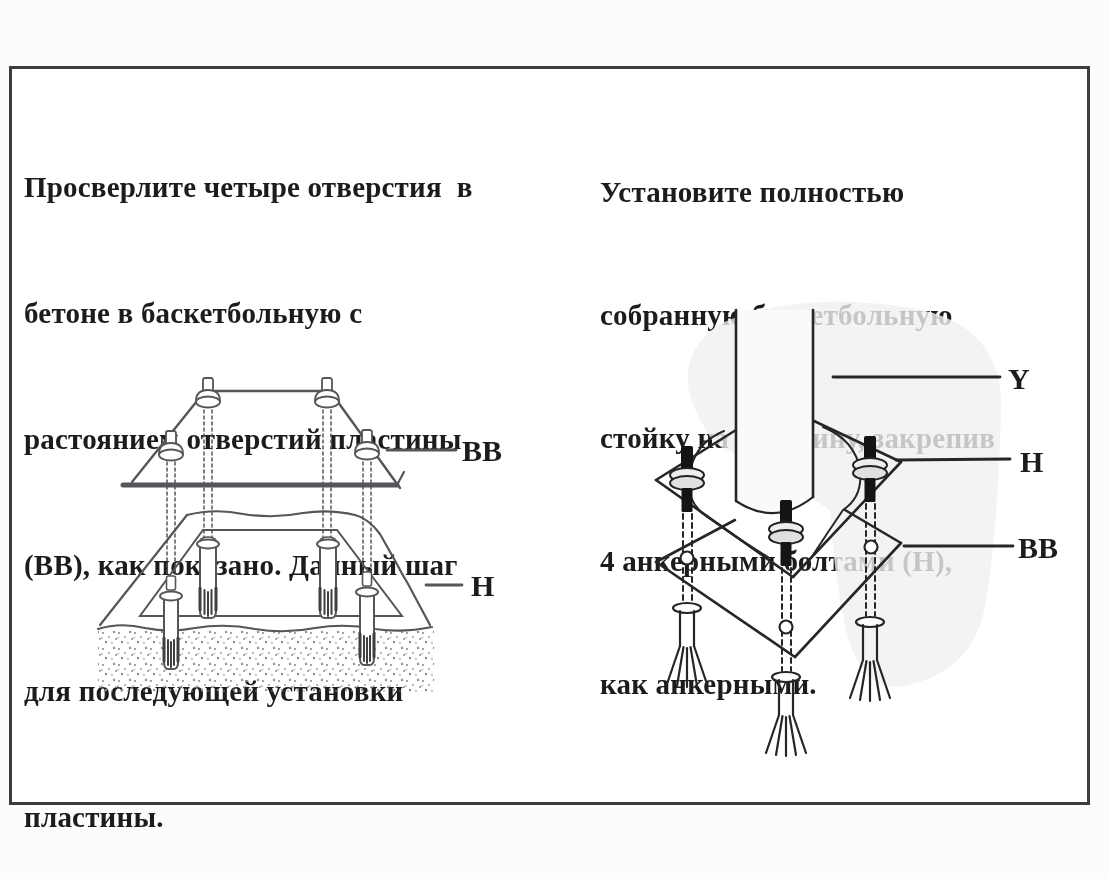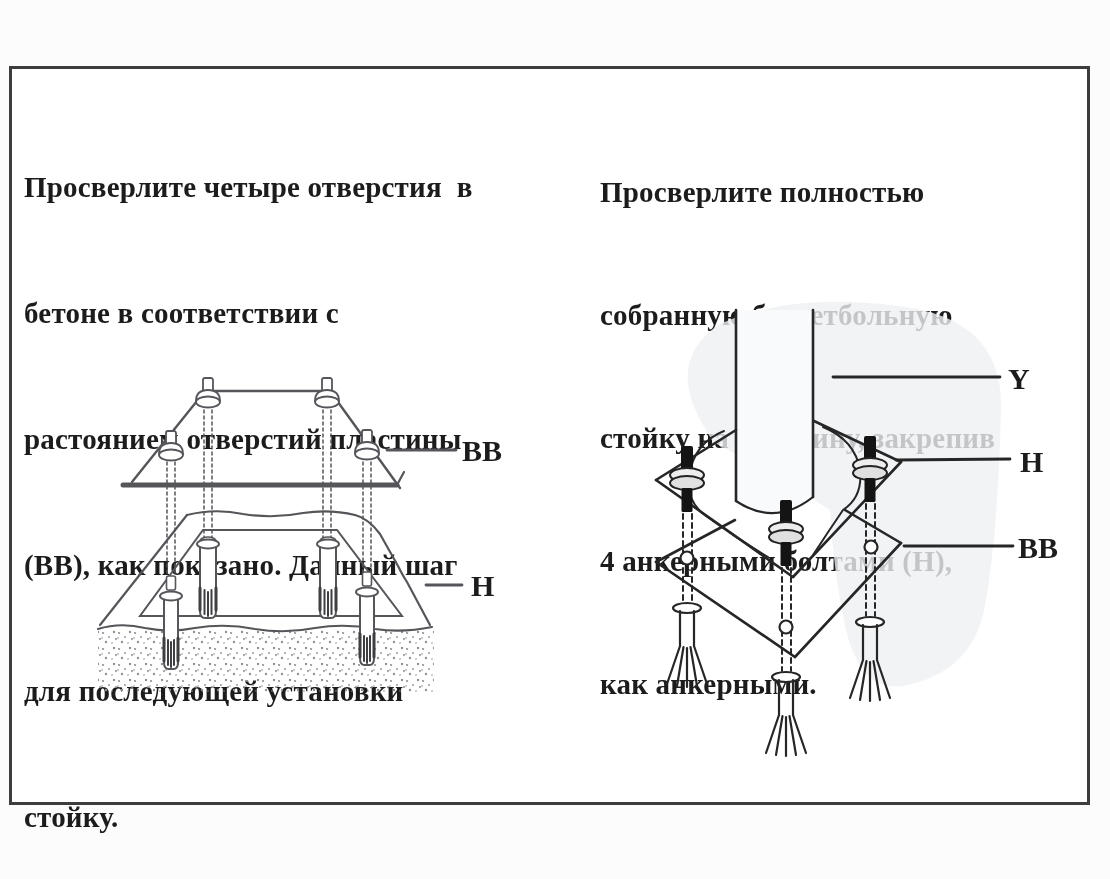--- a/index.html
+++ b/index.html
@@ -37,29 +37,29 @@
   .rlf{stroke:var(--line-right);fill:#fff}
   .blk{fill:var(--bolt-black);stroke:none}
 </style>
 </head>
 <body>
 
 <div class="frame"></div>
 
 <div class="text-block" id="left-text">
   <div>Просверлите четыре отверстия  в</div>
-  <div>бетоне в соответствии с</div>
+  <div>бетоне в баскетбольную с</div>
   <div>растоянием отверстий пластины</div>
   <div>(ВВ), как показано. Данный шаг</div>
   <div>для последующей установки</div>
-  <div>стойку.</div>
+  <div>пластины.</div>
 </div>
 
 <div class="text-block" id="right-text">
-  <div>Просверлите полностью</div>
+  <div>Установите полностью</div>
   <div>собранную баскетбольную</div>
   <div>стойку на пластину, закрепив</div>
   <div>4 анкерными болтами (Н),</div>
   <div>как анкерными.</div>
 </div>
 
 <svg class="diagram" id="left-diagram" width="430" height="350" viewBox="0 0 430 350">
   <defs>
     <pattern id="speckle" width="16" height="16" patternUnits="userSpaceOnUse">
       <circle cx="2" cy="3" r="1.1" fill="var(--speckle)"></circle>

